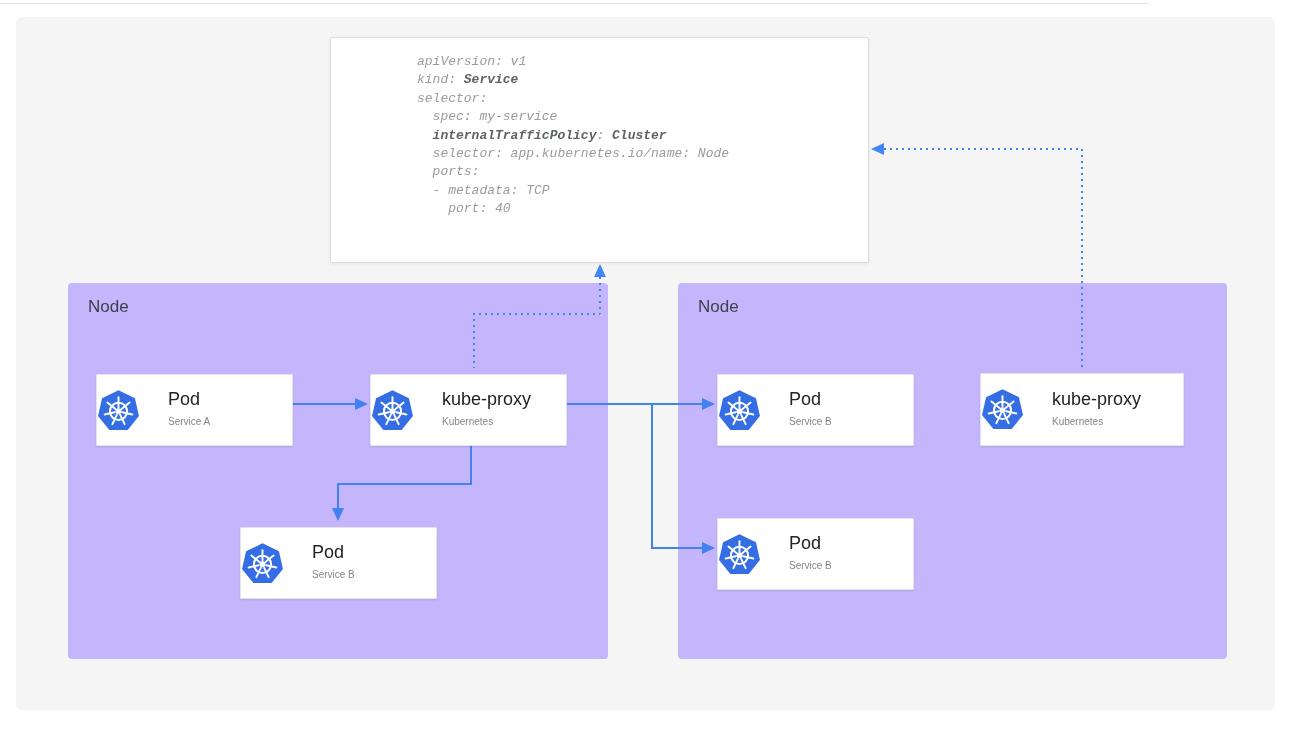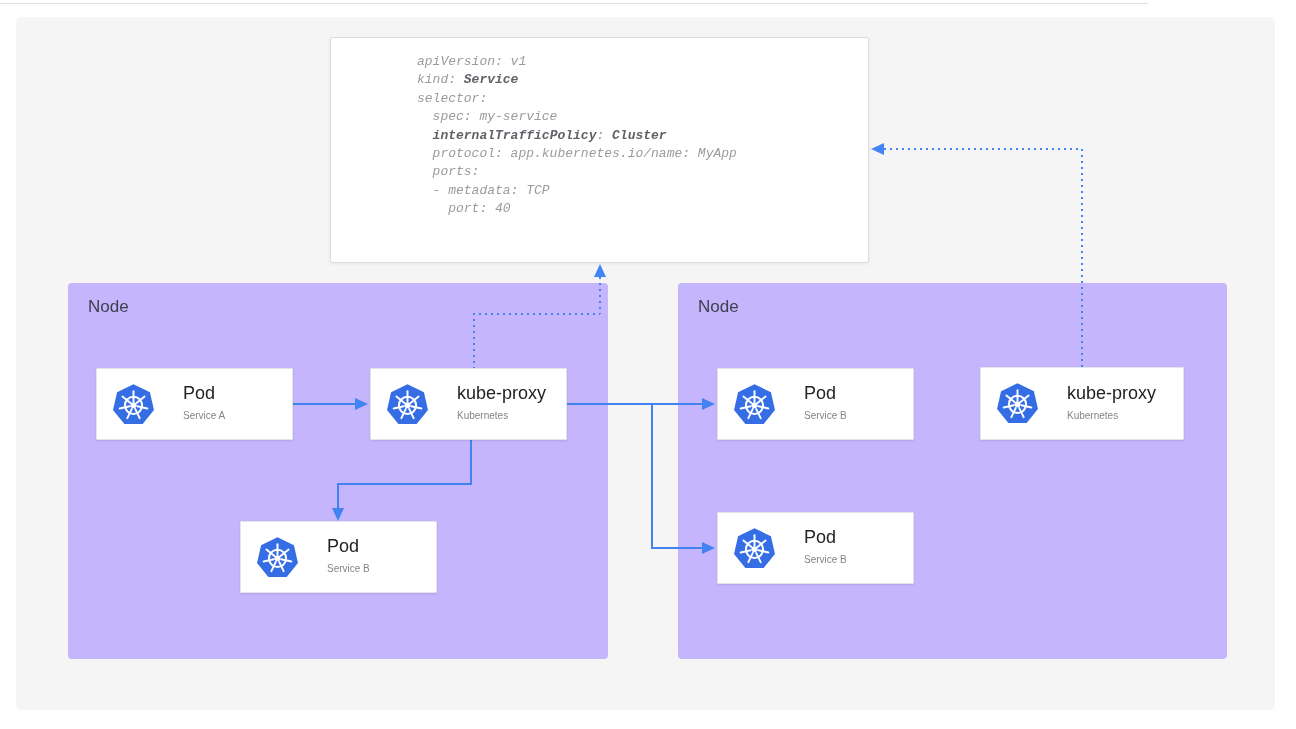--- a/index.html
+++ b/index.html
@@ -32,21 +32,21 @@
 
   
   .node{position:absolute;background:#c4b5fd;border-radius:4px;}
   .node-label{position:absolute;left:20px;top:14px;font-size:17px;color:#3c434c;}
 
   
   .card{position:absolute;height:72px;background:#ffffff;
     border:1px solid #e3e5e8;border-radius:1px;
     box-shadow:0 1px 2px rgba(60,64,67,.14);
     box-sizing:border-box;
-    display:flex;align-items:center;padding-left:15px;}
+    display:flex;align-items:center;margin-top:6px;}
   .k8s-icon{width:43px;height:43px;flex:0 0 43px;}
   .card-text{margin-left:28px;display:flex;flex-direction:column;}
   .card-title{font-size:18px;color:#212326;line-height:22px;}
   .card-subtitle{font-size:10px;color:#80868b;line-height:20px;margin-top:2px;}
 
   
   .edge{position:absolute;background:#4183f0;}
   .edge.h{height:2px;}
   .edge.v{width:2px;}
   .ah{position:absolute;width:0;height:0;}
@@ -88,21 +88,21 @@
 
   <div class="top-line"></div>
   <div class="panel"></div>
 
   <div class="yaml-box">
     <div class="code-line"><span>apiVersion: v1</span></div>
     <div class="code-line"><span>kind: </span><span class="cb">Service</span></div>
     <div class="code-line"><span>selector:</span></div>
     <div class="code-line"><span>  spec: my-service</span></div>
     <div class="code-line"><span>  </span><span class="cb">internalTrafficPolicy</span><span>: </span><span class="cb">Cluster</span></div>
-    <div class="code-line"><span>  protocol: app.kubernetes.io/name: MyApp</span></div>
+    <div class="code-line"><span>  selector: app.kubernetes.io/name: Node</span></div>
     <div class="code-line"><span>  ports:</span></div>
     <div class="code-line"><span>  - metadata: TCP</span></div>
     <div class="code-line"><span>    port: 40</span></div>
   </div>
 
   <div class="node" style="left:68px;top:283px;width:540px;height:376px;">
     <div class="node-label">Node</div>
   </div>
   <div class="node" style="left:678px;top:283px;width:549px;height:376px;">
     <div class="node-label">Node</div>

